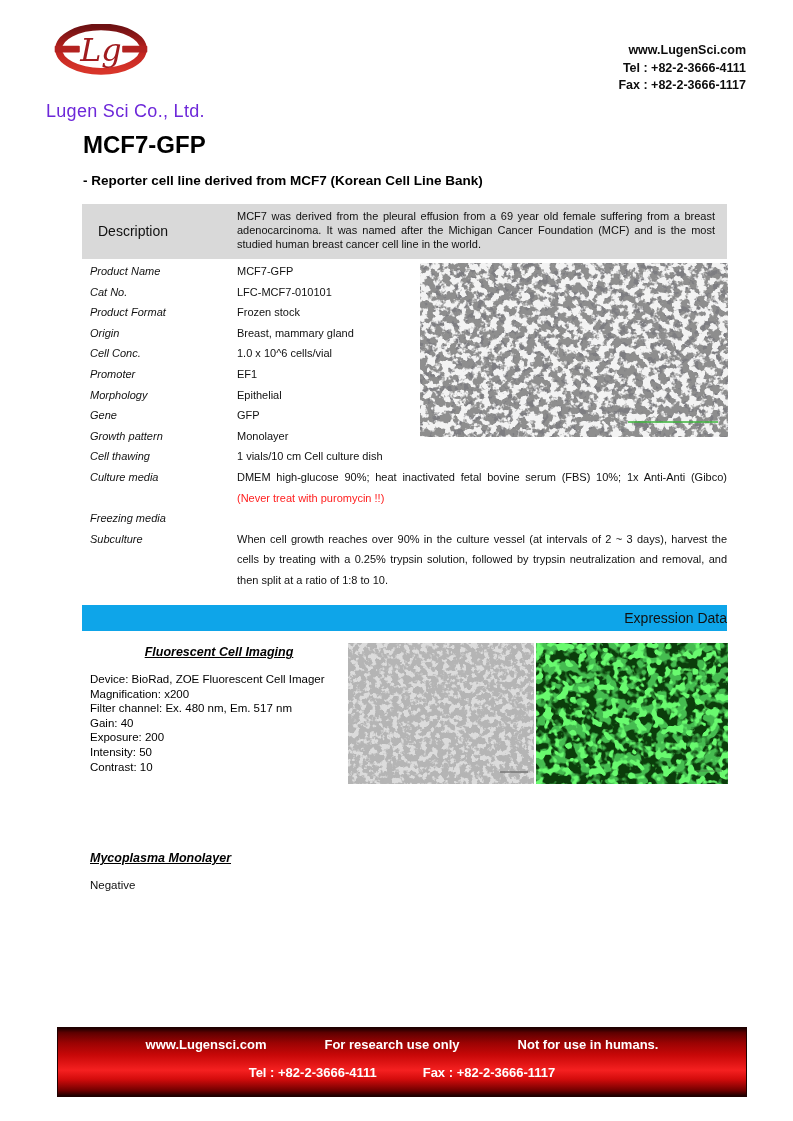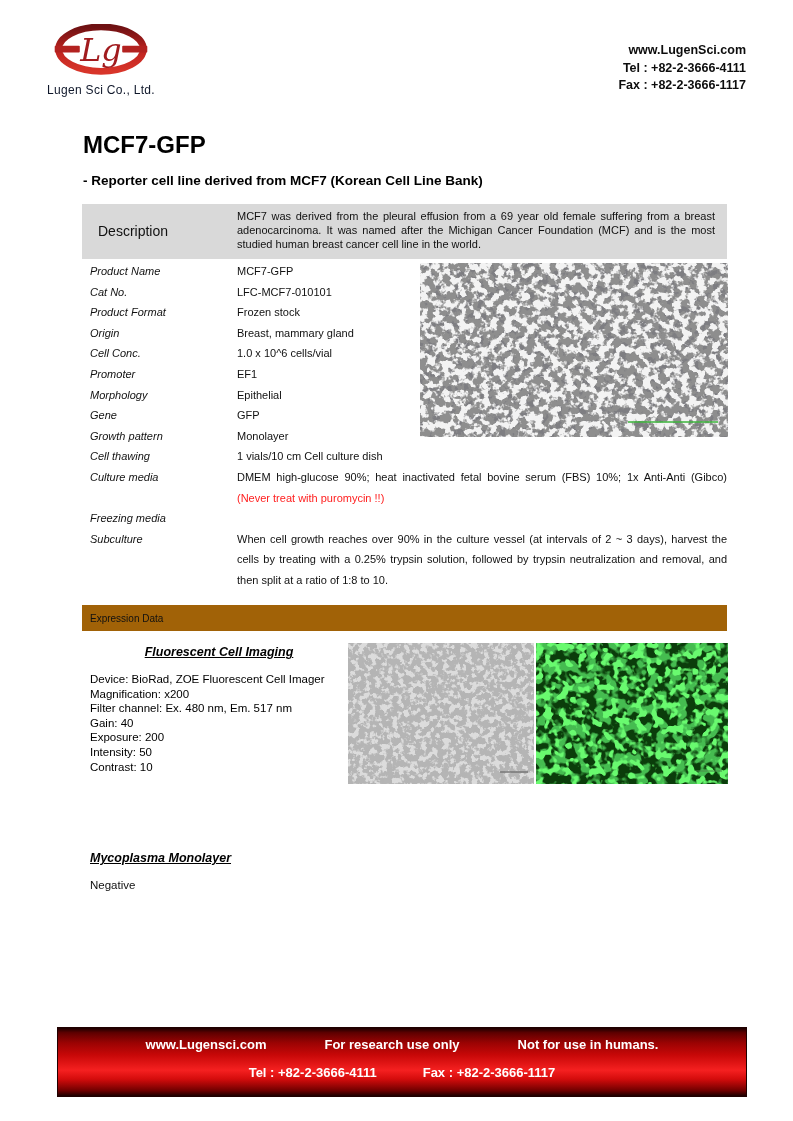--- a/index.html
+++ b/index.html
@@ -5,21 +5,21 @@
   * { margin:0; padding:0; box-sizing:border-box; }
   html,body { background:#e8e8e8; }
   .page {
     position:relative; width:793px; height:1121px; margin:0 auto;
     background:#ffffff; overflow:hidden;
     font-family:"Liberation Sans", sans-serif; color:#111;
   }
 
   
   .logo { position:absolute; left:46px; top:24px; width:110px; text-align:center; }
-  .logo-text { font-size:12px; color:#0f172a; margin-top:1px; letter-spacing:0.3px; white-space:nowrap; }
+  .logo-text { font-size:18px; color:#6d28d9; margin-top:19px; letter-spacing:0.3px; white-space:nowrap; }
   .contact { position:absolute; right:47px; top:42px; text-align:right; font-weight:bold; font-size:12.5px; line-height:17.5px; color:#0d0d0d; }
 
   
   .title { position:absolute; left:83px; top:131px; font-size:24px; font-weight:bold; color:#000; }
   .subtitle { position:absolute; left:83px; top:173px; font-size:13.5px; font-weight:bold; color:#000; }
 
   
   .desc-box { position:absolute; left:82px; top:204px; width:645px; background:#d9d9d9; display:flex; padding:6px 0 7px 0; }
   .desc-label { width:155px; flex:none; padding-left:16px; font-size:14px; align-self:center; }
   .desc-text { width:482px; font-size:11px; line-height:13.9px; text-align:justify; padding-right:4px; }
@@ -31,22 +31,22 @@
   .spec-row .val { flex:1; line-height:20.6px; }
   .val.just { text-align:justify; }
   .warn { color:#ff2020; }
 
   
   .phase-img { position:absolute; left:420px; top:263px; }
   .bf-img    { position:absolute; left:348px; top:643px; }
   .fl-img    { position:absolute; left:536px; top:643px; }
 
   
-  .section-bar { position:absolute; left:82px; top:605px; width:645px; height:26px; background:#a16207;
-                 display:flex; align-items:center; padding-left:8px; font-size:10px; }
+  .section-bar { position:absolute; left:82px; top:605px; width:645px; height:26px; background:#0ea5e9;
+                 display:flex; align-items:center; padding-left:8px; font-size:14px;justify-content:flex-end; }
   .imaging-block { position:absolute; left:90px; top:645px; width:258px; }
   .sub-heading { font-size:12.5px; font-weight:bold; font-style:italic; text-decoration:underline; color:#000;text-align:center; }
   .im-lines { margin-top:13px; font-size:11.5px; line-height:14.6px; color:#000; }
   .myco-block { position:absolute; left:90px; top:851px; }
   .myco-result { margin-top:14px; font-size:11.5px; }
 
   
   .footer { position:absolute; left:57px; top:1027px; width:690px; height:70px;
     background:linear-gradient(180deg,#190000 0%,#5e0000 7%,#9b0303 22%,#c80808 40%,#f52020 62%,#d40c0c 75%,#700000 92%,#1c0000 100%);
     border:1px solid #200000; color:#ffffff; font-weight:bold; font-size:13px; }

